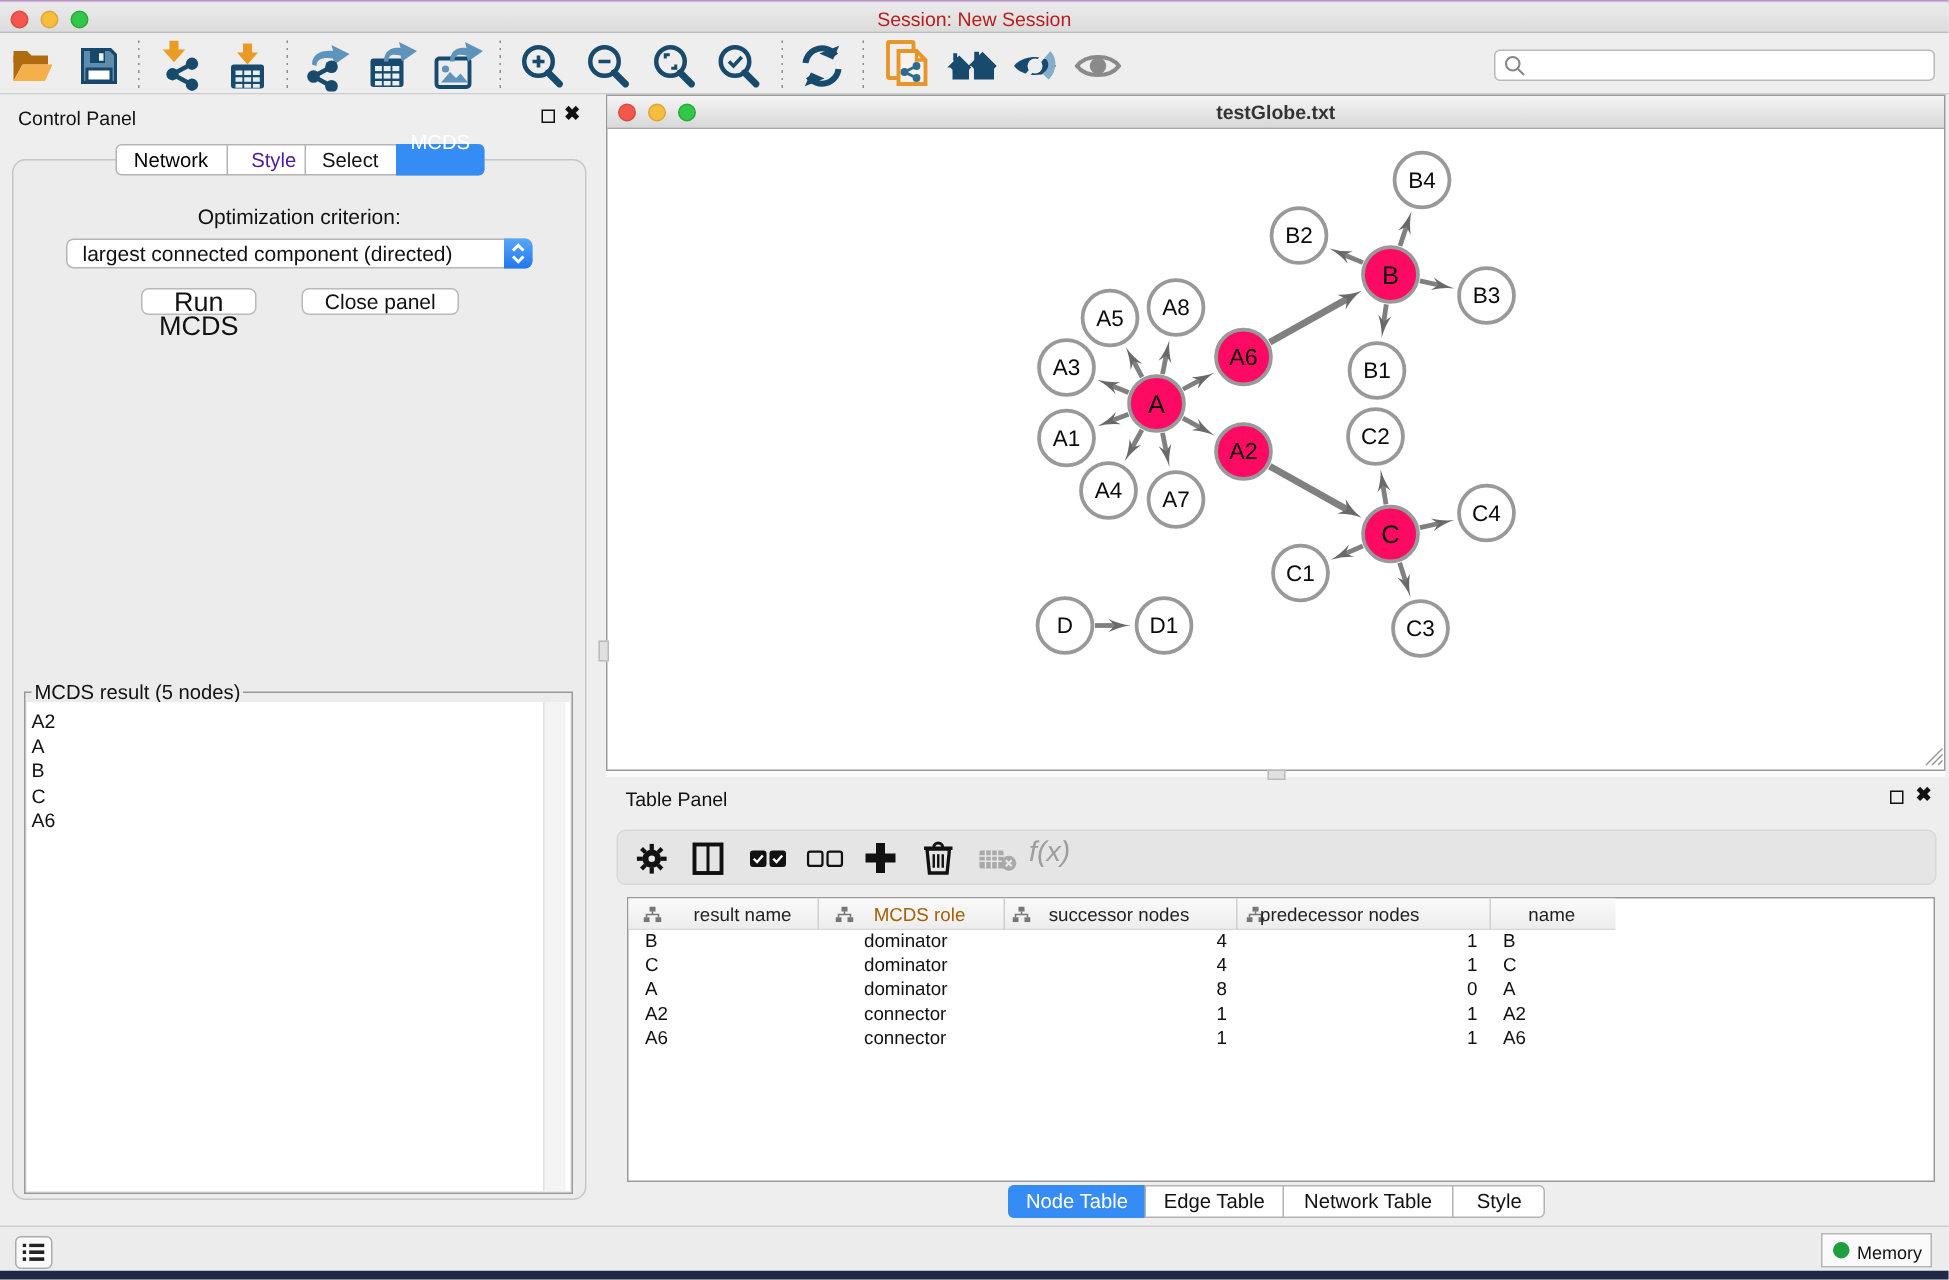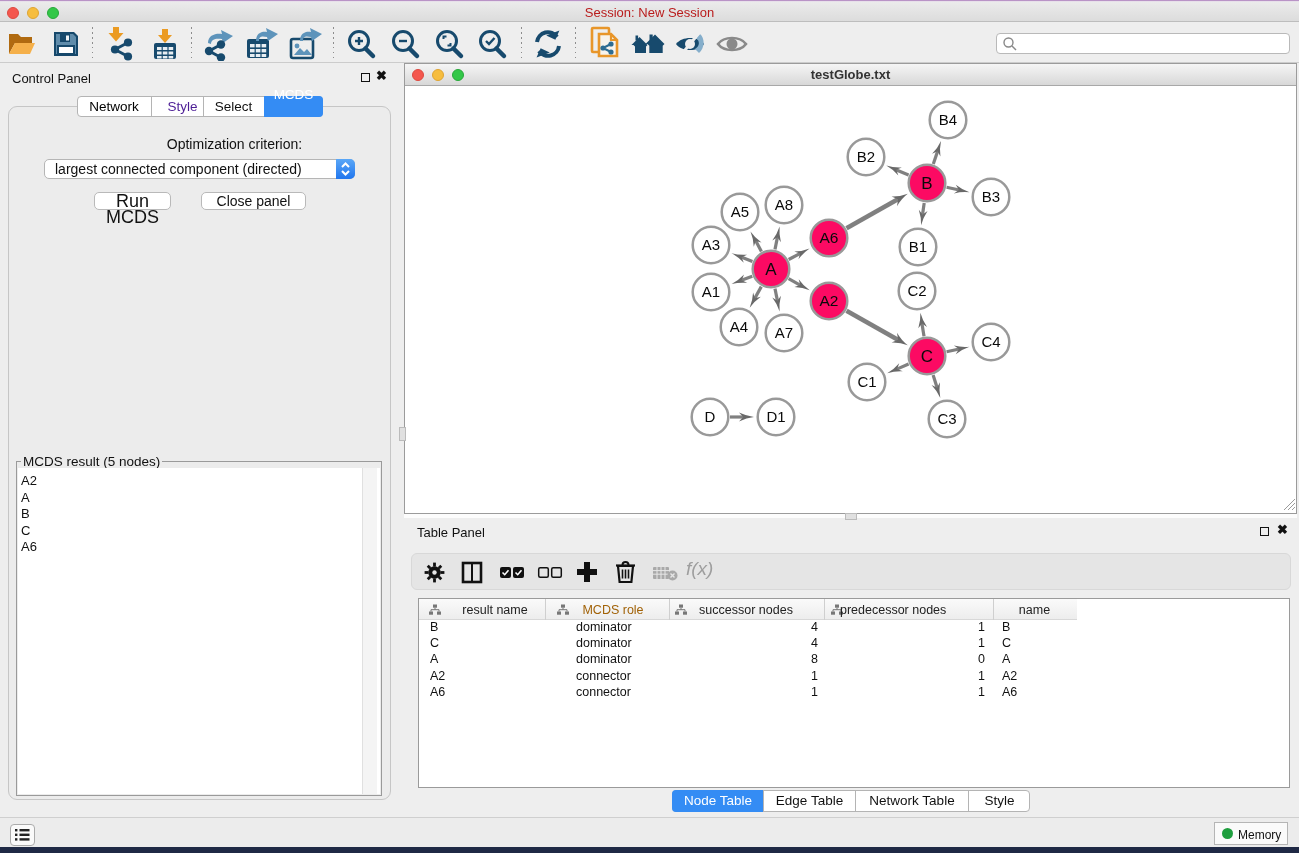--- a/index.html
+++ b/index.html
@@ -167,21 +167,21 @@
 
 <div class="abs" style="left:77px;top:96px;width:246px;height:21px;background:#ffffff;border:1px solid #b4b4b4;border-radius:4px;"></div>
 <div class="abs" style="left:151px;top:96px;width:1px;height:21px;background:#b4b4b4;"></div>
 <div class="abs" style="left:203px;top:96px;width:1px;height:21px;background:#b4b4b4;"></div>
 <div class="abs" style="left:264px;top:96px;width:59px;height:21px;background:#348cf4;border-radius:0 4px 4px 0;"></div>
 <div class="abs" style="left:77px;top:99px;width:74px;height:16px;text-align:center;font-size:13.5px;color:#000000;">Network</div>
 <div class="abs" style="left:151px;top:99px;width:52px;height:16px;text-align:center;font-size:13.5px;color:#4c1d95;padding-left:11px;">Style</div>
 <div class="abs" style="left:203px;top:99px;width:61px;height:16px;text-align:center;font-size:13.5px;color:#111;">Select</div>
 <div class="abs" style="left:264px;top:87px;width:59px;height:16px;text-align:center;font-size:13.5px;color:#fff;">MCDS</div>
 
-<div class="abs" style="left:0px;top:136px;width:399px;text-align:center;font-size:14px;color:#111;margin-left:35px;">Optimization criterion:</div>
+<div class="abs" style="left:0px;top:136px;width:399px;text-align:center;font-size:14px;color:#111;">Optimization criterion:</div>
 <div class="abs" style="left:44px;top:159px;width:311px;height:20px;background:#ffffff;border:1px solid #b5b5b5;border-radius:5px;"></div>
 <div class="abs" style="left:55px;top:161px;font-size:14px;color:#111;">largest connected component (directed)</div>
 <div class="abs" style="left:336px;top:159px;width:19px;height:20px;background:linear-gradient(#5aa7f7,#2176ee);border-radius:0 5px 5px 0;"></div>
 <svg class="abs" style="left:338px;top:161px" width="15" height="16" viewBox="0 0 15 16">
  <path d="M4 6 L7.5 2.5 L11 6" stroke="#fff" stroke-width="2" fill="none"></path>
  <path d="M4 10 L7.5 13.5 L11 10" stroke="#fff" stroke-width="2" fill="none"></path>
 </svg>
 
 <div class="abs" style="left:94px;top:192px;width:77px;height:18px;background:#ffffff;border:1px solid #b9b9b9;border-radius:5px;text-align:center;font-size:18px;color:#111;line-height:16px;">Run MCDS</div>
 <div class="abs" style="left:201px;top:192px;width:105px;height:18px;background:#ffffff;border:1px solid #b9b9b9;border-radius:5px;text-align:center;font-size:14px;color:#111;line-height:16px;">Close panel</div>

